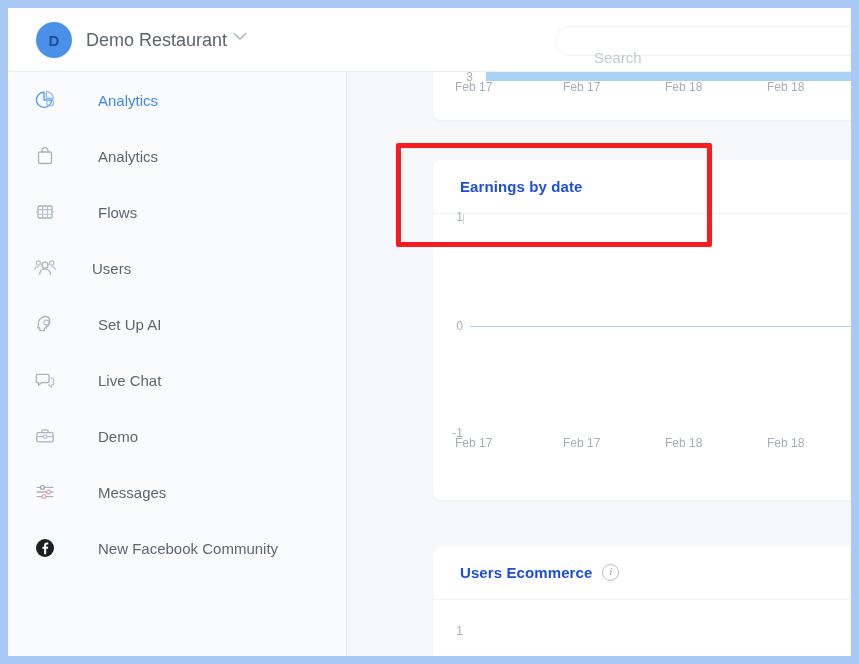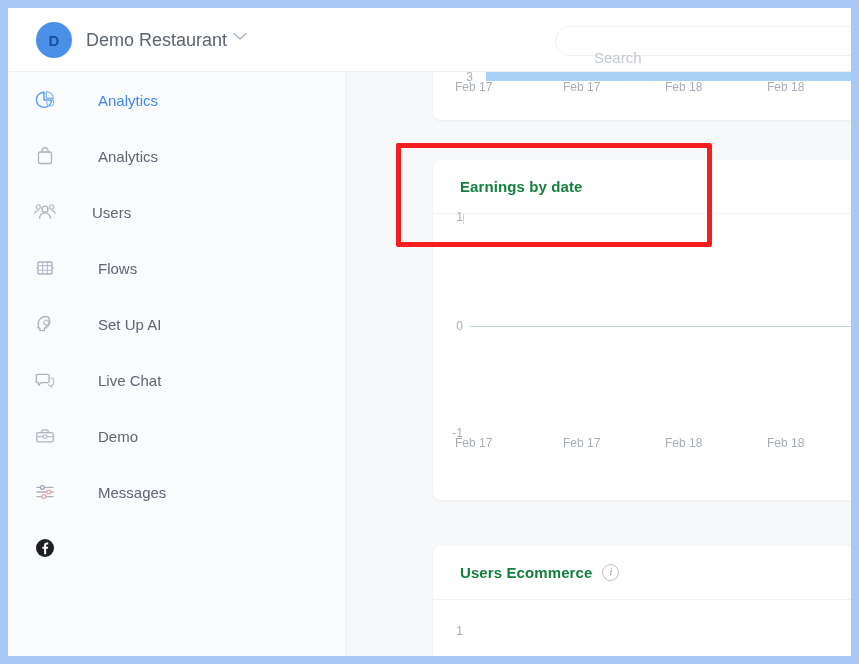--- a/index.html
+++ b/index.html
@@ -153,21 +153,21 @@
     height: 54px;
     display: flex;
     align-items: center;
     padding-left: 27px;
     border-bottom: 1px solid #f0f2f5;
     box-sizing: border-box;
   }
   .card-title {
     font-size: 15px;
     font-weight: bold;
-    color: #15803d;
+    color: #1d4ed8;
     letter-spacing: 0.1px;
   }
   .info-icon {
     margin-left: 10px;
     width: 15px; height: 15px;
     border-radius: 50%;
     border: 1px solid #b7bec9;
     color: #8d95a1;
     font-size: 10px;
     line-height: 13px;
@@ -251,48 +251,48 @@
       <div class="nav-item">
         <span class="nav-icon">
           <svg width="22" height="22" viewBox="0 0 22 22" fill="none">
             <rect x="4.5" y="7" width="13" height="11.5" rx="1.4" stroke="#aab2bd" stroke-width="1.3"></rect>
             <path d="M8 7.6 V5.6 a3 3 0 0 1 6 0 V7.6" stroke="#aab2bd" stroke-width="1.3" stroke-linecap="round"></path>
           </svg>
         </span>
         <span class="nav-label">Analytics</span>
       </div>
 
+      <div class="nav-item">
+        <span class="nav-icon">
+          <svg width="22" height="22" viewBox="0 0 22 22" fill="none">
+            <rect x="4" y="5" width="14" height="12" rx="1.2" stroke="#aab2bd" stroke-width="1.3"></rect>
+            <path d="M4 8.6 H18 M4 13.2 H18 M8.6 5 V17 M13.4 5 V17" stroke="#b9bfc9" stroke-width="1.1"></path>
+            <path d="M2.4 10.9 H4 M18 10.9 H19.6" stroke="#b9bfc9" stroke-width="1.1" stroke-linecap="round"></path>
+          </svg>
+        </span>
+        <span class="nav-label">Flows</span>
+      </div>
+
       <div class="nav-item wide-label">
         <span class="nav-icon">
           <svg width="24" height="22" viewBox="0 0 24 22" fill="none">
             <circle cx="12" cy="8.2" r="3" stroke="#aab2bd" stroke-width="1.3"></circle>
             <path d="M6.6 17.2 a5.4 5.4 0 0 1 10.8 0" stroke="#aab2bd" stroke-width="1.3" stroke-linecap="round"></path>
             <circle cx="5.3" cy="6" r="2.1" stroke="#b9bfc9" stroke-width="1.2"></circle>
             <circle cx="18.7" cy="6" r="2.1" stroke="#b9bfc9" stroke-width="1.2"></circle>
             <path d="M1.8 12.4 a3.6 3.6 0 0 1 3.5-2.8" stroke="#b9bfc9" stroke-width="1.2" stroke-linecap="round"></path>
             <path d="M22.2 12.4 a3.6 3.6 0 0 0 -3.5-2.8" stroke="#b9bfc9" stroke-width="1.2" stroke-linecap="round"></path>
           </svg>
         </span>
         <span class="nav-label">Users</span>
       </div>
 
       <div class="nav-item">
         <span class="nav-icon">
           <svg width="22" height="22" viewBox="0 0 22 22" fill="none">
-            <rect x="4" y="5" width="14" height="12" rx="1.2" stroke="#aab2bd" stroke-width="1.3"></rect>
-            <path d="M4 8.6 H18 M4 13.2 H18 M8.6 5 V17 M13.4 5 V17" stroke="#b9bfc9" stroke-width="1.1"></path>
-            <path d="M2.4 10.9 H4 M18 10.9 H19.6" stroke="#b9bfc9" stroke-width="1.1" stroke-linecap="round"></path>
-          </svg>
-        </span>
-        <span class="nav-label">Flows</span>
-      </div>
-
-      <div class="nav-item">
-        <span class="nav-icon">
-          <svg width="22" height="22" viewBox="0 0 22 22" fill="none">
             <path d="M14.5 4.4 a7 7 0 0 0 -9.9 8.2 l-0.9 2.3 h2.1 v2.7 h4.6 v-2.4 a7 7 0 0 0 4.1 -10.8 z" stroke="#aab2bd" stroke-width="1.3" stroke-linejoin="round"></path>
             <circle cx="12.3" cy="9.6" r="2.5" stroke="#b9bfc9" stroke-width="1.2"></circle>
             <path d="M12.3 12.1 v3.4" stroke="#b9bfc9" stroke-width="1.2" stroke-linecap="round"></path>
           </svg>
         </span>
         <span class="nav-label">Set Up AI</span>
       </div>
 
       <div class="nav-item">
         <span class="nav-icon">
@@ -331,20 +331,21 @@
         <span class="nav-label">Messages</span>
       </div>
 
       <div class="nav-item">
         <span class="nav-icon">
           <svg width="22" height="22" viewBox="0 0 22 22">
             <circle cx="11" cy="11" r="9" fill="#1e1f22"></circle>
             <path d="M12.15 17.2 v-5.4 h1.75 l0.28 -2.1 h-2.03 V8.4 c0 -0.6 0.18 -1.0 1.05 -1.0 h1.06 V5.52 a14.6 14.6 0 0 0 -1.55 -0.08 c-1.53 0 -2.58 0.93 -2.58 2.64 V9.7 H8.4 v2.1 h1.73 v5.4 z" fill="#ffffff"></path>
           </svg>
         </span>
+        <span class="nav-label">New Facebook Community</span>
       </div>
 
     </div>
 
     <div class="content">
 
       <div class="card" style="left:86px; top:-50px; width:470px; height:98px;">
         <div class="blue-band" style="left:53px; top:50px; width:417px; height:9px;"></div>
         <span class="axis-label y-label" style="left:22px; top:48px; width:18px;">3</span>
         <span class="axis-label" style="left:22px; top:58px;">Feb 17</span>

